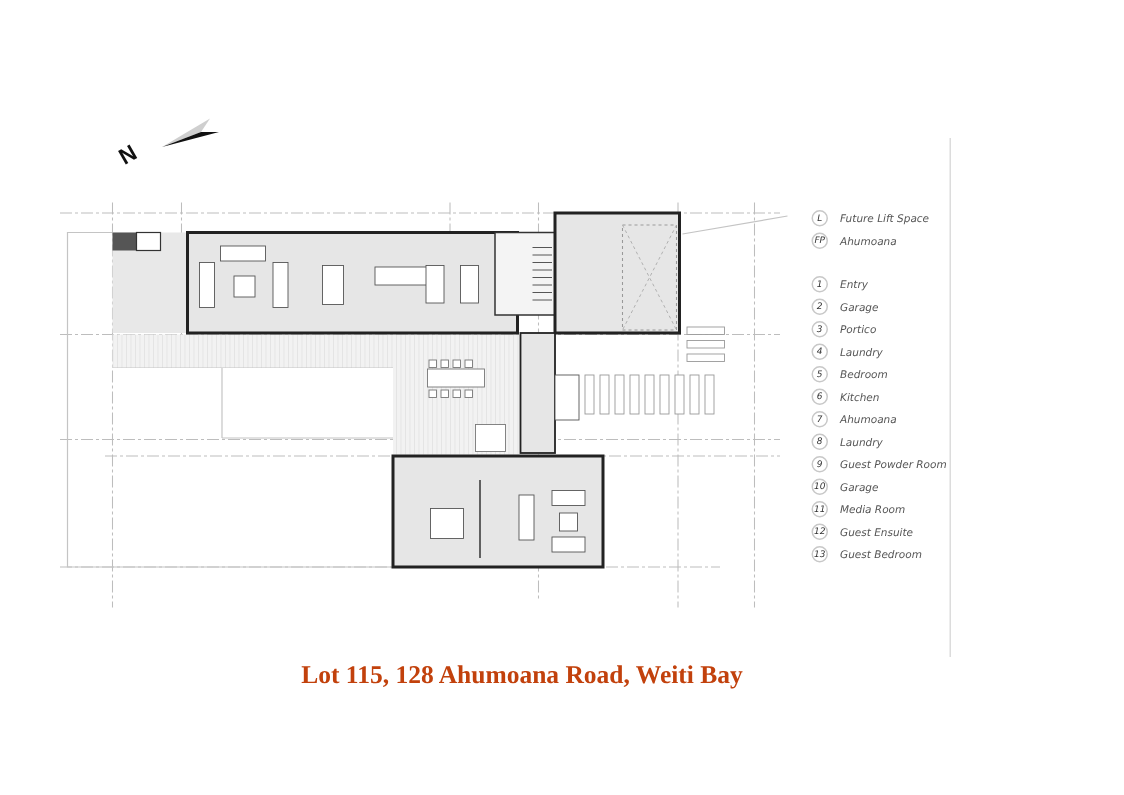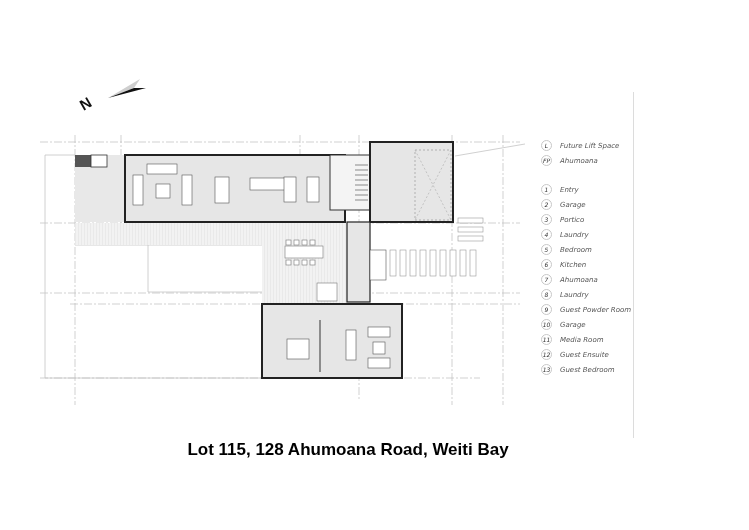--- a/index.html
+++ b/index.html
@@ -3,21 +3,21 @@
 <meta charset="utf-8">
 <style>
   html, body { margin: 0; padding: 0; background: #ffffff; }
   body { width: 749px; height: 530px; position: relative; overflow: hidden; font-family: "DejaVu Sans", sans-serif; }
   #plan { position: absolute; left: 0; top: 0; }
   .legend { position: absolute; left: 541px; top: 140px; }
   .leg-item { position: absolute; left: 0; display: flex; align-items: center; white-space: nowrap; font-style: italic; }
   .leg-badge { width: 11px; height: 11px; border-radius: 50%; border: 1px solid #c8c8c8; font-size: 6px; color: #333; display: flex; align-items: center; justify-content: center; box-sizing: border-box; font-family: "DejaVu Sans", sans-serif; }
   .leg-label { margin-left: 8px; font-size: 7px; color: #555; font-family: "DejaVu Sans", sans-serif; }
   .vline { position: absolute; left: 633px; top: 92px; width: 1px; height: 346px; background: #dcdcdc; }
-  .title { position: absolute; left: 0; width: 696px; top: 440px; text-align: center; font-family: Liberation Sans, sans-serif; font-weight: bold; font-size: 17px; color: #000000; }
+  .title { position: absolute; left: 0; width: 696px; top: 440px; text-align: center; font-family: Liberation Serif, serif; font-weight: bold; font-size: 17px; color: #c2410c; }
   .north { position: absolute; left: 80px; top: 95px; font-family: "Liberation Sans", sans-serif; font-weight: bold; font-size: 15px; transform: rotate(-30deg); color: #111; }
 </style>
 </head>
 <body>
 
 <svg id="plan" width="749" height="530" viewBox="0 0 749 530" xmlns="http://www.w3.org/2000/svg">
   <defs>
     <pattern id="deck" width="3" height="3" patternUnits="userSpaceOnUse">
       <rect width="3" height="3" fill="#f2f2f2"></rect>
       <line x1="0" y1="0" x2="0" y2="3" stroke="#d4d4d4" stroke-width="0.6"></line>

